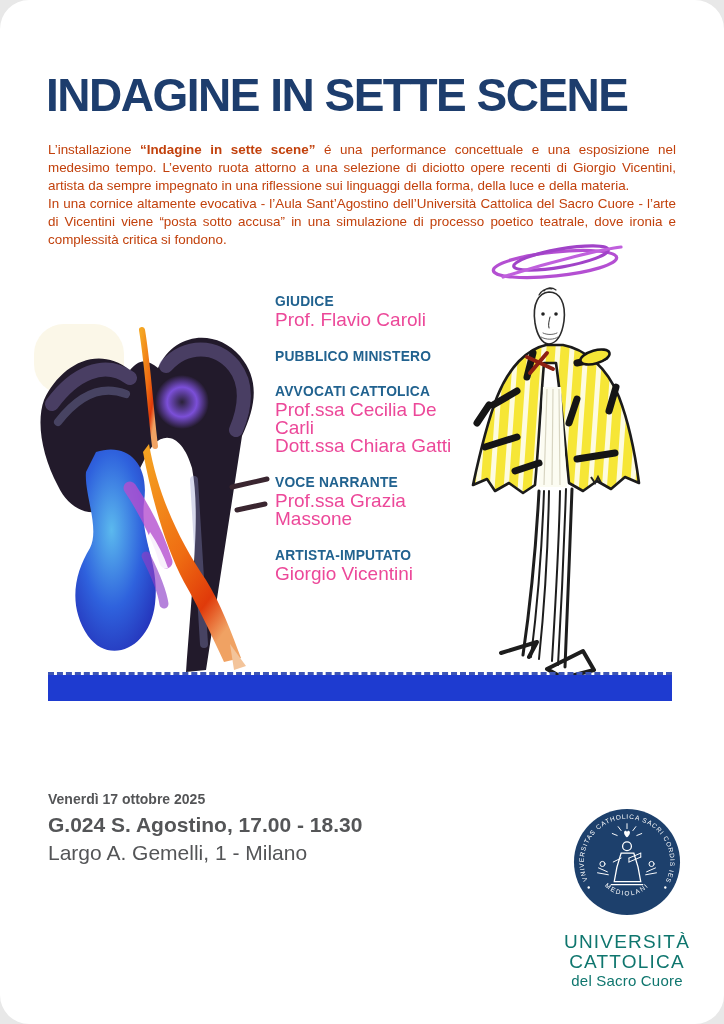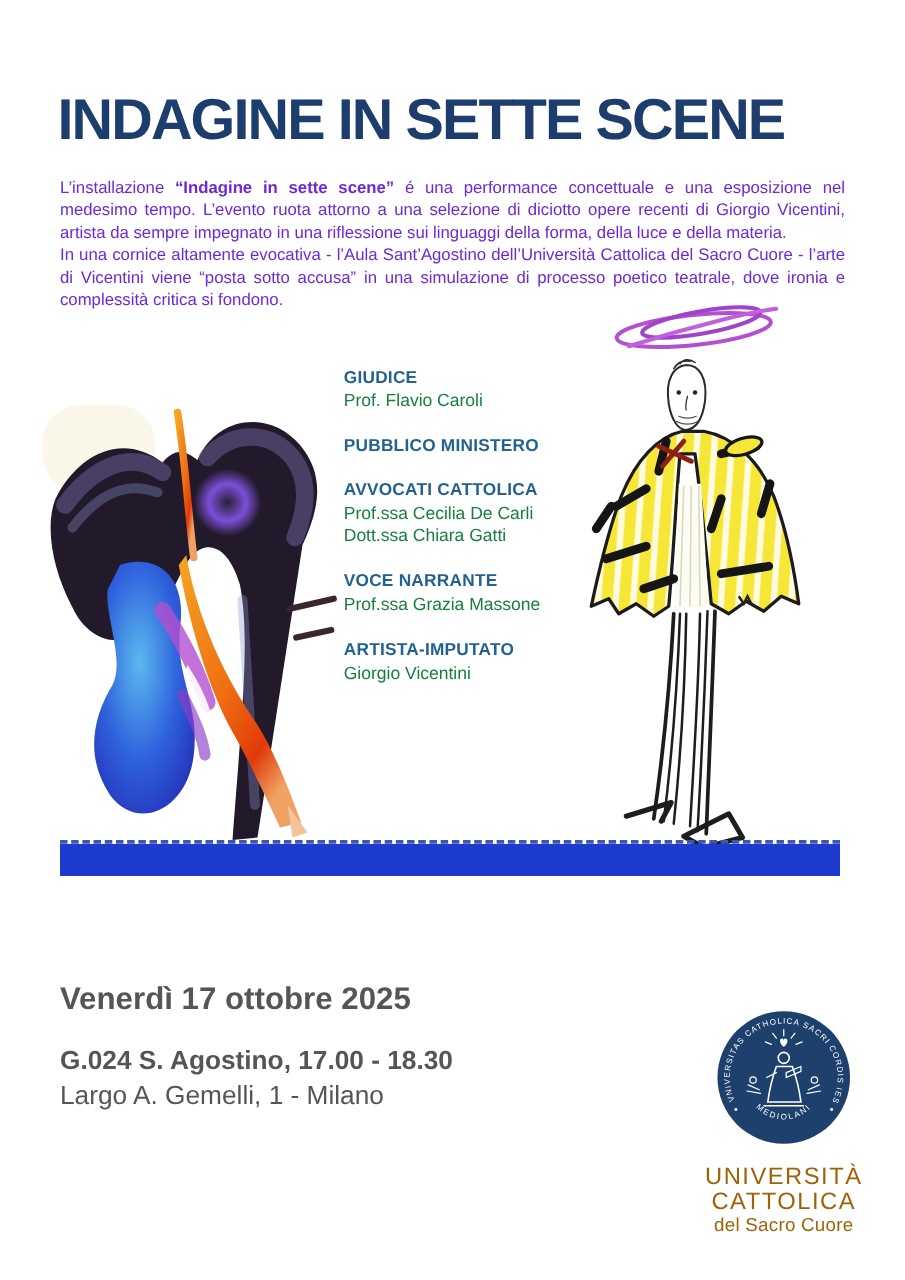--- a/index.html
+++ b/index.html
@@ -1,67 +1,68 @@
 <!DOCTYPE html>
 <html><head>
 <meta charset="utf-8">
 <style>
   html,body{margin:0;padding:0;background:#e8e8e8;}
   #canvas{
     position:relative;width:724px;height:1024px;margin:0 auto;
     background:#ffffff;overflow:hidden;
     font-family:"Liberation Sans",sans-serif;
+    border-radius:29px;
   }
   
   .poster-title{
     position:absolute;left:46px;top:68px;width:640px;
     font-size:46px;font-weight:700;letter-spacing:-1.5px;
     color:#1d3d6d;white-space:nowrap;
   }
   
   .intro{
     position:absolute;left:48px;top:141px;width:628px;
-    font-size:13.4px;line-height:17.9px;color:#6d28d9;text-align:justify;
+    font-size:13.4px;line-height:17.9px;color:#c2410c;text-align:justify;
   }
   .intro p{margin:0;}
   .intro .bold{font-weight:700;}
   
   .cast{position:absolute;left:275px;top:284px;width:190px;margin-top:10px;}
   .cast-group{margin-bottom:20px;}
   .cast-role{
     color:#21628f;font-weight:700;font-size:13.8px;letter-spacing:.2px;
     margin-bottom:2px;
   }
-  .cast-name{color:#15803d;font-size:14px;line-height:18px;}
+  .cast-name{color:#ec4899;font-size:19px;line-height:18px;}
   
   .art-left{position:absolute;left:34px;top:304px;}
   .art-right{position:absolute;left:443px;top:237px;}
   .art-bar{
     position:absolute;left:48px;top:672px;width:624px;height:26px;
     background:#1e3bd0;
     border-top:3px dashed #3d55b5;background-clip:padding-box;
   }
   
   .banner{
     position:absolute;left:0;top:710px;width:724px;height:59px;
     background:#16395f;border-bottom:2px solid #0e2a49;
   }
   .banner-label{
     position:absolute;left:48px;top:50%;transform:translateY(-50%);
     color:#ffffff;font-size:30px;font-weight:400;letter-spacing:.2px;
   }
   
   .event{position:absolute;left:48px;top:786px;color:#545557;}
-  .event-date{font-size:25px;font-weight:700;line-height:26px;}
-  .event-room{font-size:21px;font-weight:700;line-height:26px;margin-top:24px;}
+  .event-date{font-size:14px;font-weight:700;line-height:26px;}
+  .event-room{font-size:21px;font-weight:700;line-height:26px;}
   .event-address{font-size:21px;font-weight:400;line-height:24px;margin-top:3px;}
   
   .logo{position:absolute;left:563px;top:807px;width:128px;text-align:center;}
   .logo-seal{display:block;margin:0 auto;}
-  .logo-name{margin-top:15px;color:#a16207;}
+  .logo-name{margin-top:15px;color:#0f766e;}
   .logo-name-l1,.logo-name-l2{
     font-size:19px;font-weight:400;letter-spacing:1.2px;line-height:20px;
   }
   .logo-name-l3{font-size:15px;font-weight:400;line-height:17px;letter-spacing:.2px;}
 </style>
 </head>
 <body>
 
 <div id="canvas">
 

